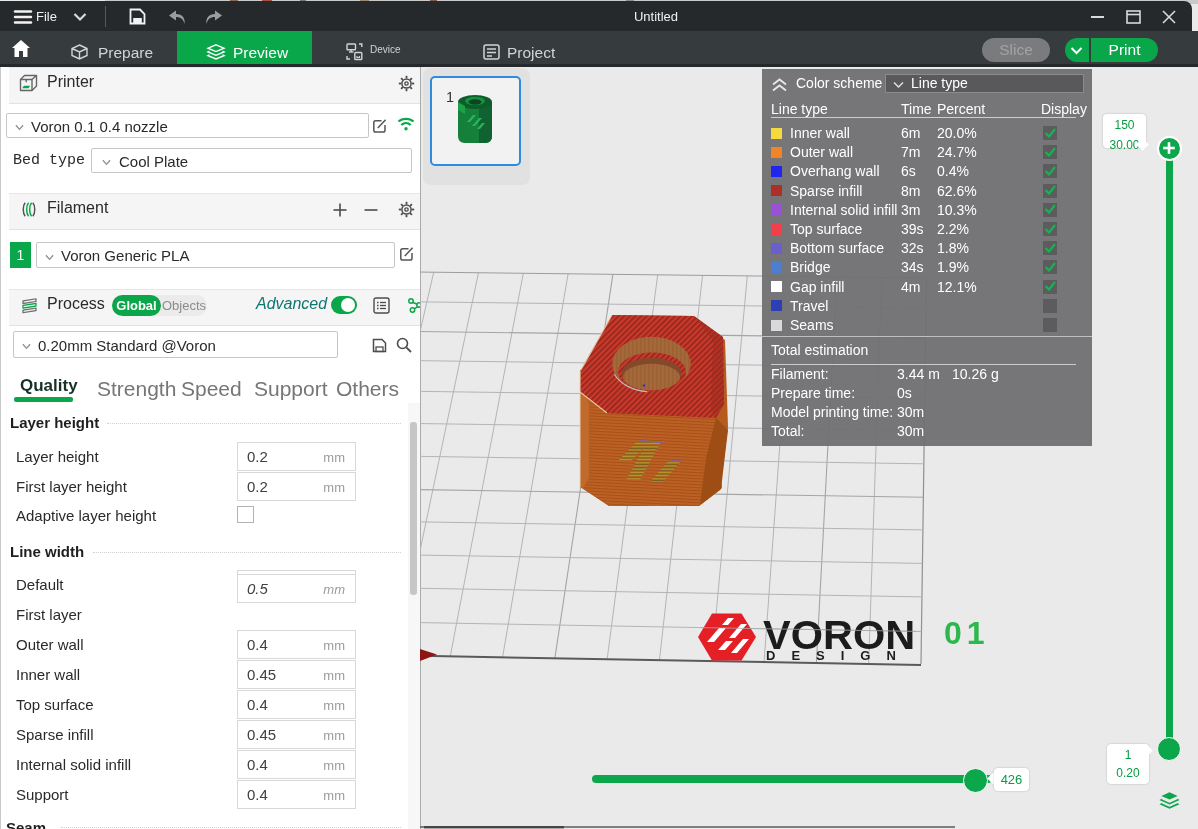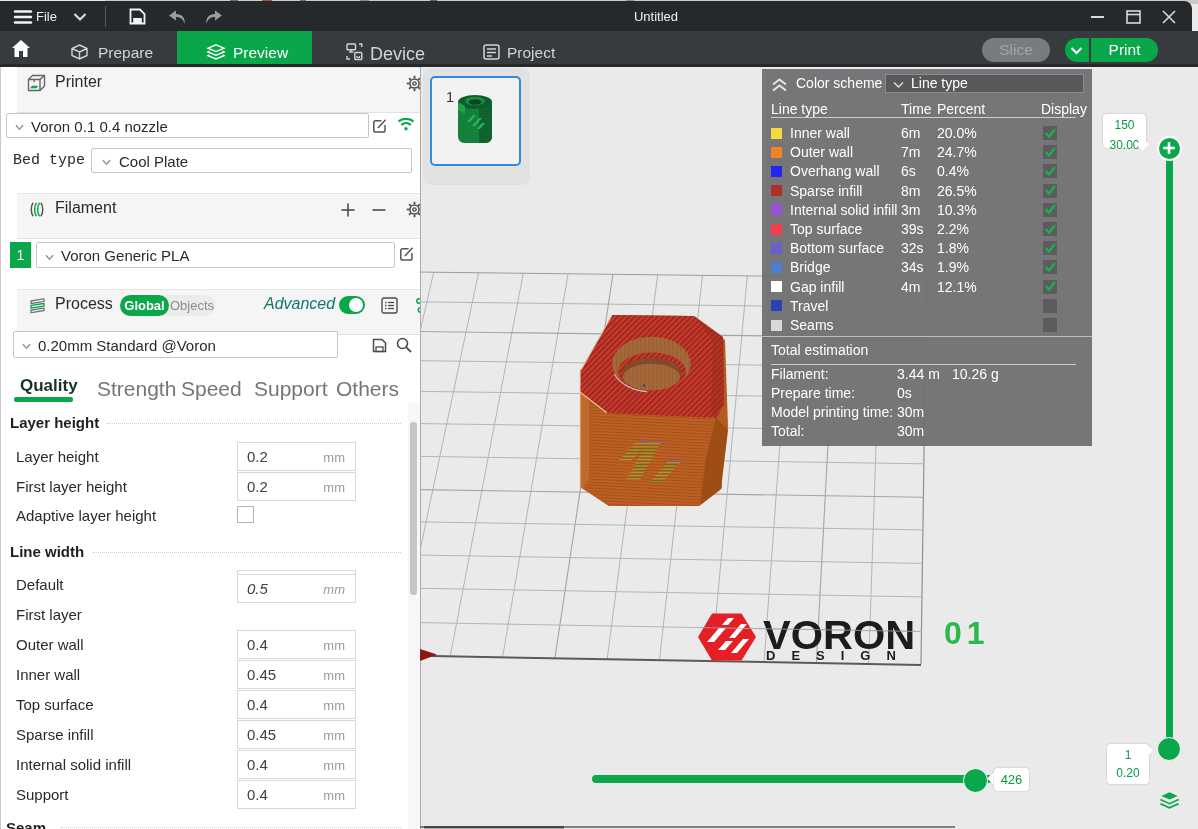--- a/index.html
+++ b/index.html
@@ -5,21 +5,21 @@
 html,body{margin:0;padding:0;}
 body{width:1198px;height:829px;position:relative;overflow:hidden;
   font-family:"Liberation Sans",sans-serif;background:#eaeaeb;}
 .abs{position:absolute;}
 #topstrip{left:105px;top:0;width:1093px;height:4px;background:#c9c9c9;}
 #titlebar{left:0;top:1px;width:1192px;height:30px;background:#26292b;border-radius:0 8px 0 0;color:#e6e7e8;}
 #tabbar{left:0;top:31px;width:1198px;height:33px;background:#363b3e;}
 #contentline{left:0;top:64px;width:1198px;height:3px;background:#26292c;}
 #sidebar{left:0;top:67px;width:420px;height:762px;background:#ffffff;border-left:1px solid #c9c9c9;box-sizing:border-box;}
 #viewport{left:420px;top:67px;width:778px;height:762px;background:#eaeaeb;}
-.sechead{position:absolute;left:16px;width:419px;height:46px;background:#f5f5f6;border-top:1px solid #e6e6e6;border-bottom:1px solid #e2e2e2;box-sizing:border-box;}
+.sechead{position:absolute;left:8px;width:419px;height:37px;background:#f5f5f6;border-top:1px solid #e6e6e6;border-bottom:1px solid #e2e2e2;box-sizing:border-box;}
 .sechead .t{position:absolute;left:38px;top:5px;font-size:16px;color:#2a2a2a;}
 .combo{position:absolute;background:#fff;border:1px solid #c6c6c6;border-radius:2px;box-sizing:border-box;color:#2a2a2a;font-size:15px;}
 .combo .cv{position:absolute;left:24px;top:50%;transform:translateY(-50%);white-space:nowrap;}
 .chev{position:absolute;width:9px;height:9px;}
 .lbl{position:absolute;font-size:15px;color:#2a2a2a;white-space:nowrap;}
 .inp{position:absolute;width:119px;height:29px;border:1px solid #d8d8d8;background:#fff;box-sizing:border-box;}
 .inp .v{position:absolute;left:9px;top:5px;font-size:15px;color:#404040;}
 .inp .u{position:absolute;right:10px;top:7px;font-size:13px;color:#9b9b9b;}
 .grouptitle{position:absolute;font-weight:bold;font-size:15px;color:#1f1f1f;white-space:nowrap;}
 .gline{position:absolute;border-top:1px dotted #d0d0d0;height:0;}
@@ -98,21 +98,21 @@
     <g fill="none" stroke="#d2d4d5" stroke-width="1.4">
       <rect x="1" y="1" width="8.5" height="5.8" rx="0.8"></rect>
       <line x1="5.2" y1="6.8" x2="5.2" y2="9"></line>
       <line x1="3" y1="9" x2="7.5" y2="9"></line>
       <path d="M13 1 H15.8 V4"></path>
       <path d="M1 13 V16 H4"></path>
       <rect x="8.8" y="9.5" width="7" height="7" rx="0.8"></rect>
       <path d="M11 13 V14.5 H13.5 V13" stroke-width="1.2"></path>
     </g>
   </svg>
-  <div class="abs" style="left:370px;top:13px;font-size:18px;color:#d2d4d5;">Device</div>
+  <div class="abs" style="left:370px;top:13px;font-size:10px;color:#d2d4d5;">Device</div>
   <svg class="abs" style="left:483px;top:13px" width="17" height="16" viewBox="0 0 17 16">
     <rect x="1" y="1" width="15" height="14" rx="2" fill="none" stroke="#d2d4d5" stroke-width="1.5"></rect>
     <g stroke="#d2d4d5" stroke-width="1.5">
         <line x1="4" y1="5" x2="13" y2="5"></line>
         <line x1="4" y1="8.5" x2="13" y2="8.5"></line>
         <line x1="4" y1="12" x2="9" y2="12"></line>
       </g>
   </svg>
   <div class="abs" style="left:507px;top:13px;font-size:15.5px;color:#d2d4d5;">Project</div>
   <div class="abs" style="left:982px;top:7px;width:68px;height:24px;background:#797b7d;border-radius:12px;color:#a2a4a6;font-size:15.5px;text-align:center;line-height:24px;">Slice</div>
@@ -503,21 +503,21 @@
     <div class="lg" style="left:28px;top:94.4px;">Overhang wall</div>
     <div class="lg" style="left:139px;top:94.4px;">6s</div>
     <div class="lg" style="left:175px;top:94.4px;">0.4%</div>
     <div class="ckb" style="left:281px;top:95.4px;"></div>
     <svg class="abs" style="left:281px;top:95px" width="14" height="14" viewBox="0 0 14 14">
       <polyline points="2.5,7 6,10.5 12,3" fill="none" stroke="#16b350" stroke-width="2.2"></polyline>
     </svg>
     <div class="chip" style="left:9px;top:116.1px;background:#ad2f26;"></div>
     <div class="lg" style="left:28px;top:113.6px;">Sparse infill</div>
     <div class="lg" style="left:139px;top:113.6px;">8m</div>
-    <div class="lg" style="left:175px;top:113.6px;">26.5%</div>
+    <div class="lg" style="left:175px;top:113.6px;">62.6%</div>
     <div class="ckb" style="left:281px;top:114.6px;"></div>
     <svg class="abs" style="left:281px;top:114px" width="14" height="14" viewBox="0 0 14 14">
       <polyline points="2.5,7 6,10.5 12,3" fill="none" stroke="#16b350" stroke-width="2.2"></polyline>
     </svg>
     <div class="chip" style="left:9px;top:135.3px;background:#9b50d8;"></div>
     <div class="lg" style="left:28px;top:132.8px;">Internal solid infill</div>
     <div class="lg" style="left:139px;top:132.8px;">3m</div>
     <div class="lg" style="left:175px;top:132.8px;">10.3%</div>
     <div class="ckb" style="left:281px;top:133.8px;"></div>
     <svg class="abs" style="left:281px;top:133px" width="14" height="14" viewBox="0 0 14 14">

